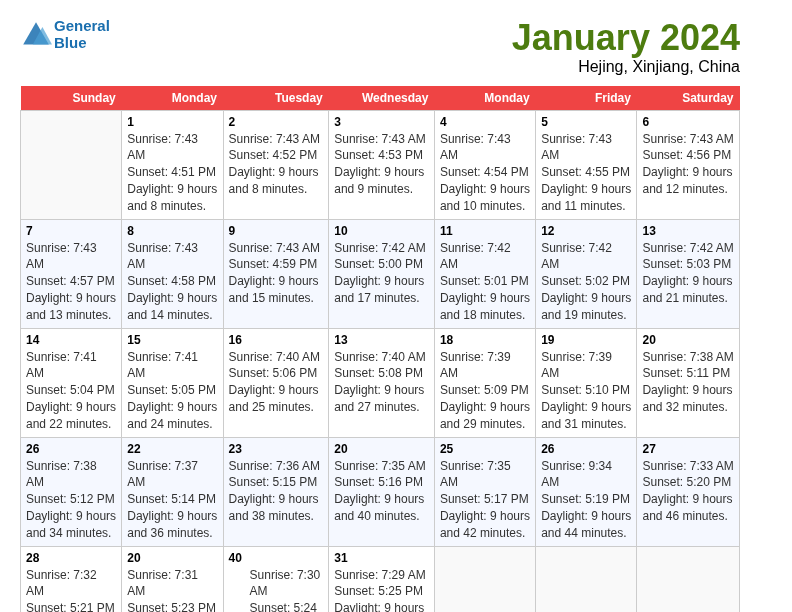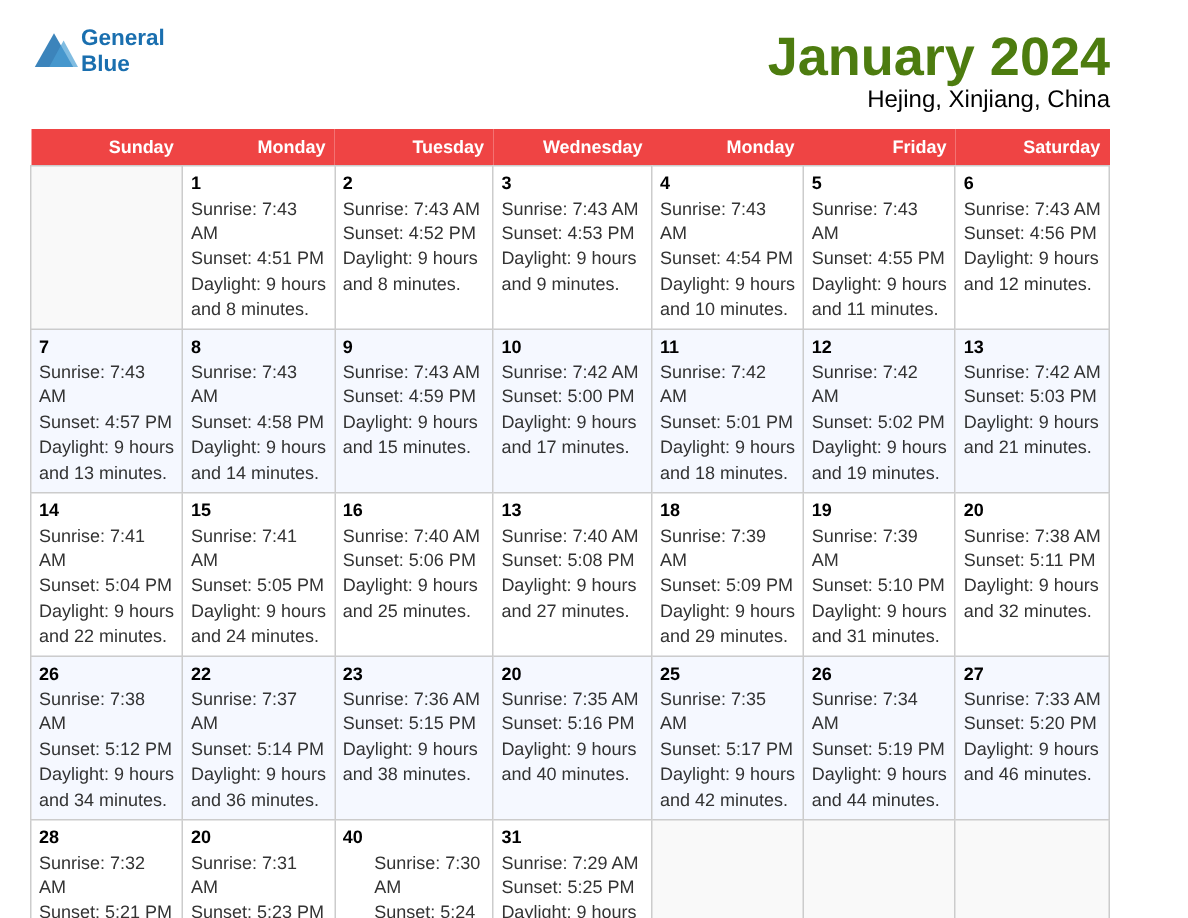--- a/index.html
+++ b/index.html
@@ -295,21 +295,21 @@
           </td>
           <td>
             <span class="day-number">25</span>
             <div class="day-info" style="white-space: pre-line;">Sunrise: 7:35 AM
 Sunset: 5:17 PM
 Daylight: 9 hours
 and 42 minutes.</div>
           </td>
           <td>
             <span class="day-number">26</span>
-            <div class="day-info" style="white-space: pre-line;">Sunrise: 7:34 AM
+            <div class="day-info" style="white-space: pre-line;">Sunrise: 9:34 AM
 Sunset: 5:19 PM
 Daylight: 9 hours
 and 44 minutes.</div>
           </td>
           <td>
             <span class="day-number">27</span>
             <div class="day-info" style="white-space: pre-line;">Sunrise: 7:33 AM
 Sunset: 5:20 PM
 Daylight: 9 hours
 and 46 minutes.</div>

